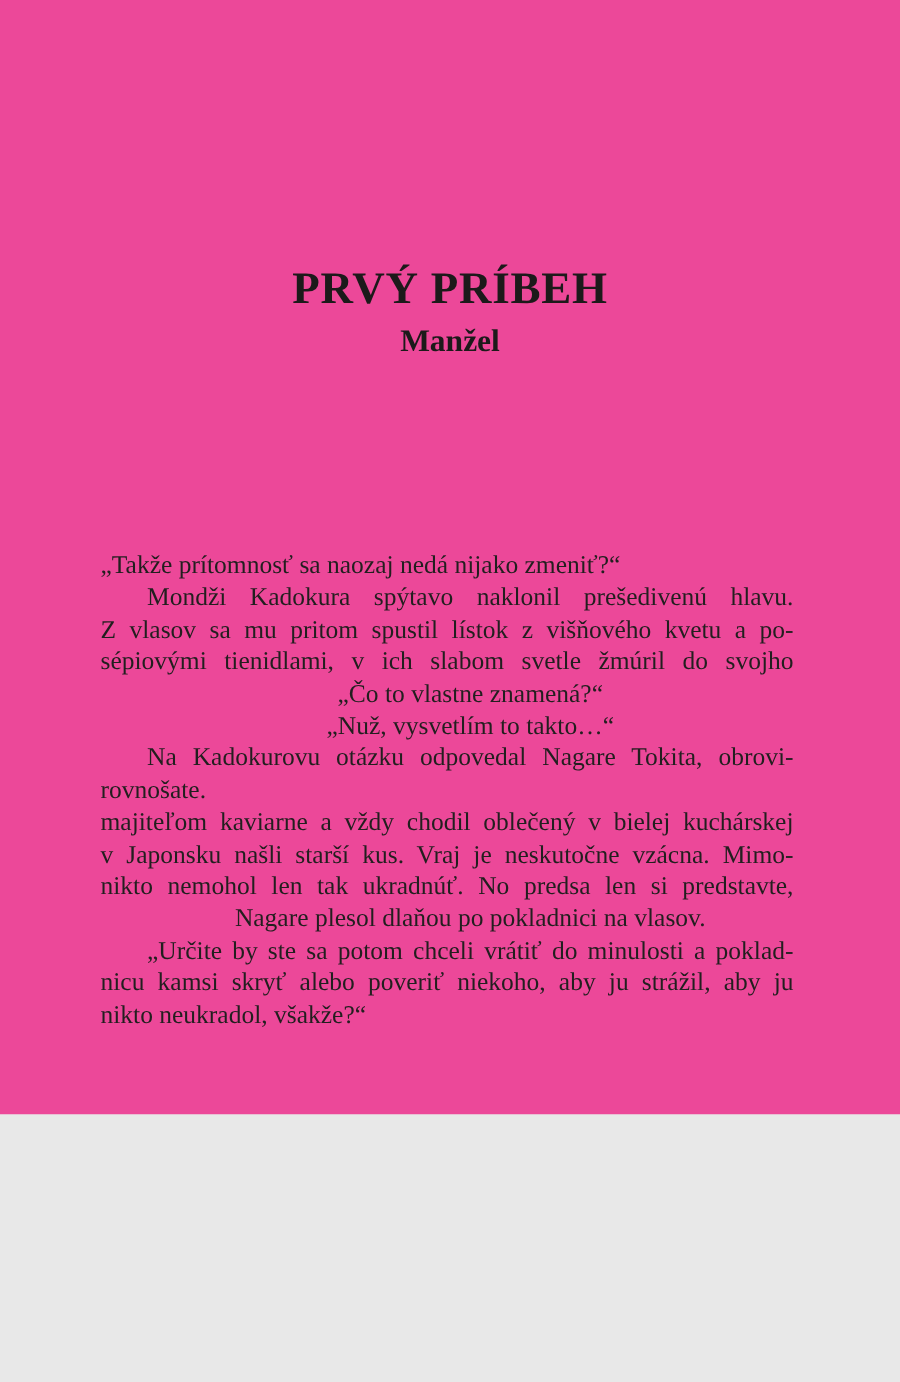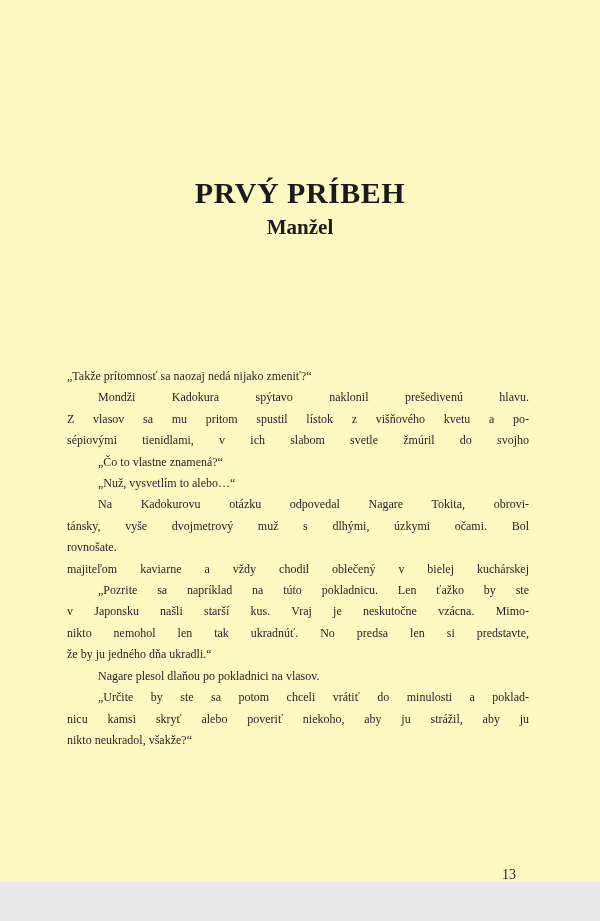--- a/index.html
+++ b/index.html
@@ -3,23 +3,23 @@
 <meta charset="utf-8">
 <style>
   html, body {
     margin: 0;
     padding: 0;
     background: #e8e8e8;
   }
   .page {
     position: relative;
     width: 600px;
-    height: 882px;
+    height: 743px;
     margin: 0 auto;
-    background: #fef9c3;
+    background: #ec4899;
     color: #211e1e;
     font-family: "Liberation Serif", "DejaVu Serif", serif;
     overflow: hidden;
   }
   .title-block {
     position: absolute;
     top: 176px;
     left: 0;
     width: 100%;
     text-align: center;
@@ -37,35 +37,36 @@
     font-size: 21px;
     line-height: 26px;
     font-weight: bold;
     color: #1c1a1a;
   }
   .body-text {
     position: absolute;
     top: 366px;
     left: 67px;
     width: 462px;
-    font-size: 12px;
+    font-size: 17px;
     line-height: 21.4px;
     color: #221f1f;
   }
   .para { margin: 0; padding: 0; }
   .text-line {
     text-align: left;
     white-space: normal;
   }
   .text-line.justified {
     text-align: justify;
     text-align-last: justify;
   }
   .text-line.first-indented {
     padding-left: 31px;
+    text-align: center;
   }
   .folio {
     position: absolute;
     top: 866px;
     right: 84px;
     font-size: 14px;
     line-height: 18px;
     color: #2a2727;
   }
 </style>
@@ -84,33 +85,30 @@
       </div>
       <div class="para">
         <div class="text-line justified first-indented">Mondži Kadokura spýtavo naklonil prešedivenú hlavu.</div>
         <div class="text-line justified">Z vlasov sa mu pritom spustil lístok z višňového kvetu a po-</div>
         <div class="text-line justified">sépiovými tienidlami, v ich slabom svetle žmúril do svojho</div>
       </div>
       <div class="para">
         <div class="text-line first-indented">„Čo to vlastne znamená?“</div>
       </div>
       <div class="para">
-        <div class="text-line first-indented">„Nuž, vysvetlím to alebo…“</div>
+        <div class="text-line first-indented">„Nuž, vysvetlím to takto…“</div>
       </div>
       <div class="para">
         <div class="text-line justified first-indented">Na Kadokurovu otázku odpovedal Nagare Tokita, obrovi-</div>
-        <div class="text-line justified">tánsky, vyše dvojmetrový muž s dlhými, úzkymi očami. Bol</div>
         <div class="text-line">rovnošate.</div>
         <div class="text-line justified">majiteľom kaviarne a vždy chodil oblečený v bielej kuchárskej</div>
       </div>
       <div class="para">
-        <div class="text-line justified first-indented">„Pozrite sa napríklad na túto pokladnicu. Len ťažko by ste</div>
         <div class="text-line justified">v Japonsku našli starší kus. Vraj je neskutočne vzácna. Mimo-</div>
         <div class="text-line justified">nikto nemohol len tak ukradnúť. No predsa len si predstavte,</div>
-        <div class="text-line">že by ju jedného dňa ukradli.“</div>
       </div>
       <div class="para">
         <div class="text-line first-indented">Nagare plesol dlaňou po pokladnici na vlasov.</div>
       </div>
       <div class="para">
         <div class="text-line justified first-indented">„Určite by ste sa potom chceli vrátiť do minulosti a poklad-</div>
         <div class="text-line justified">nicu kamsi skryť alebo poveriť niekoho, aby ju strážil, aby ju</div>
         <div class="text-line">nikto neukradol, všakže?“</div>
       </div>
     </div>

